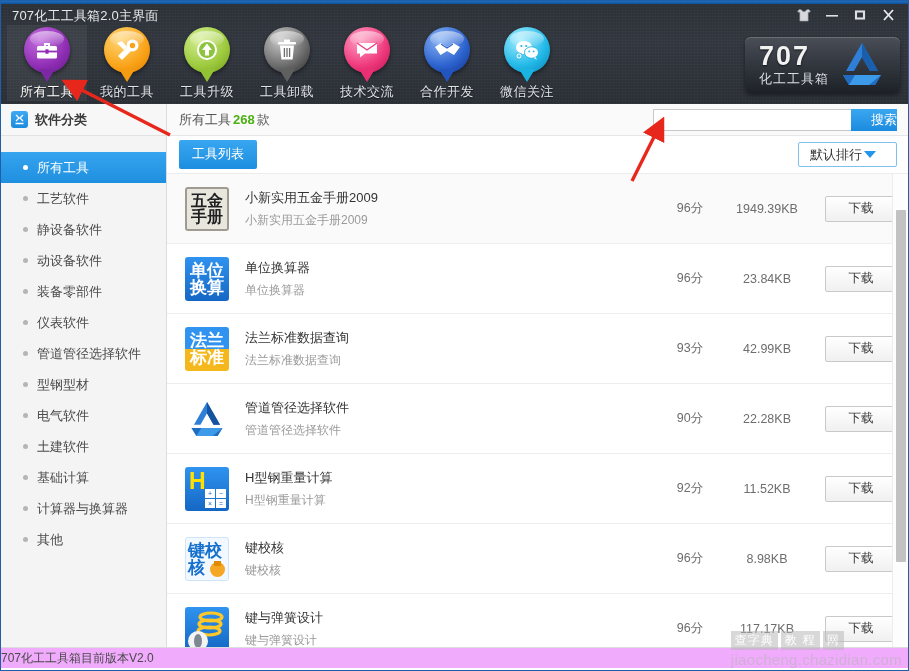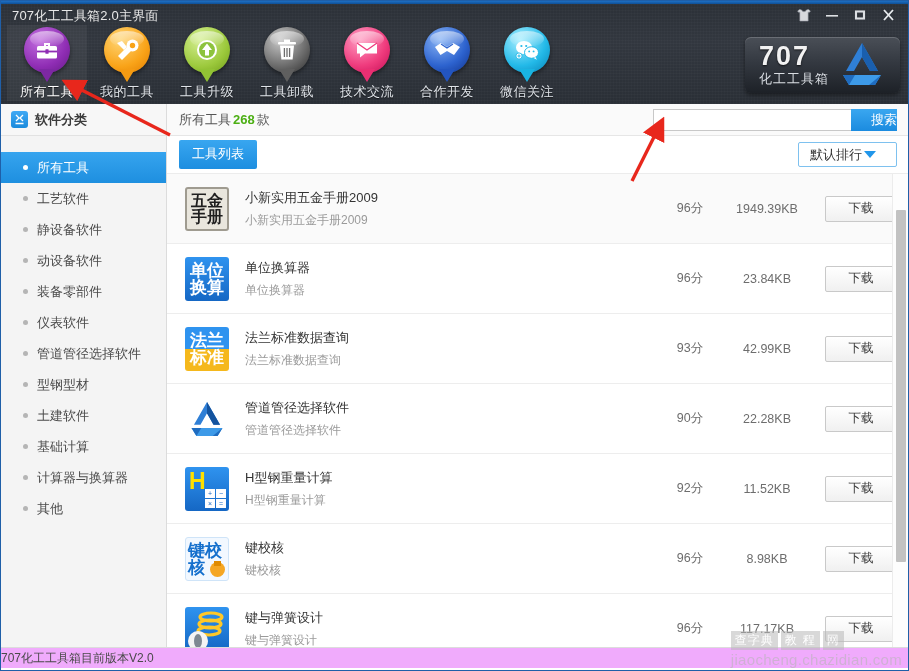--- a/index.html
+++ b/index.html
@@ -487,20 +487,24 @@
           <div class="cat-item">
             <span class="dot"></span>
             <span>管道管径选择软件</span>
           </div>
           <div class="cat-item">
             <span class="dot"></span>
             <span>型钢型材</span>
           </div>
           <div class="cat-item">
             <span class="dot"></span>
+            <span>电气软件</span>
+          </div>
+          <div class="cat-item">
+            <span class="dot"></span>
             <span>土建软件</span>
           </div>
           <div class="cat-item">
             <span class="dot"></span>
             <span>基础计算</span>
           </div>
           <div class="cat-item">
             <span class="dot"></span>
             <span>计算器与换算器</span>
           </div>

